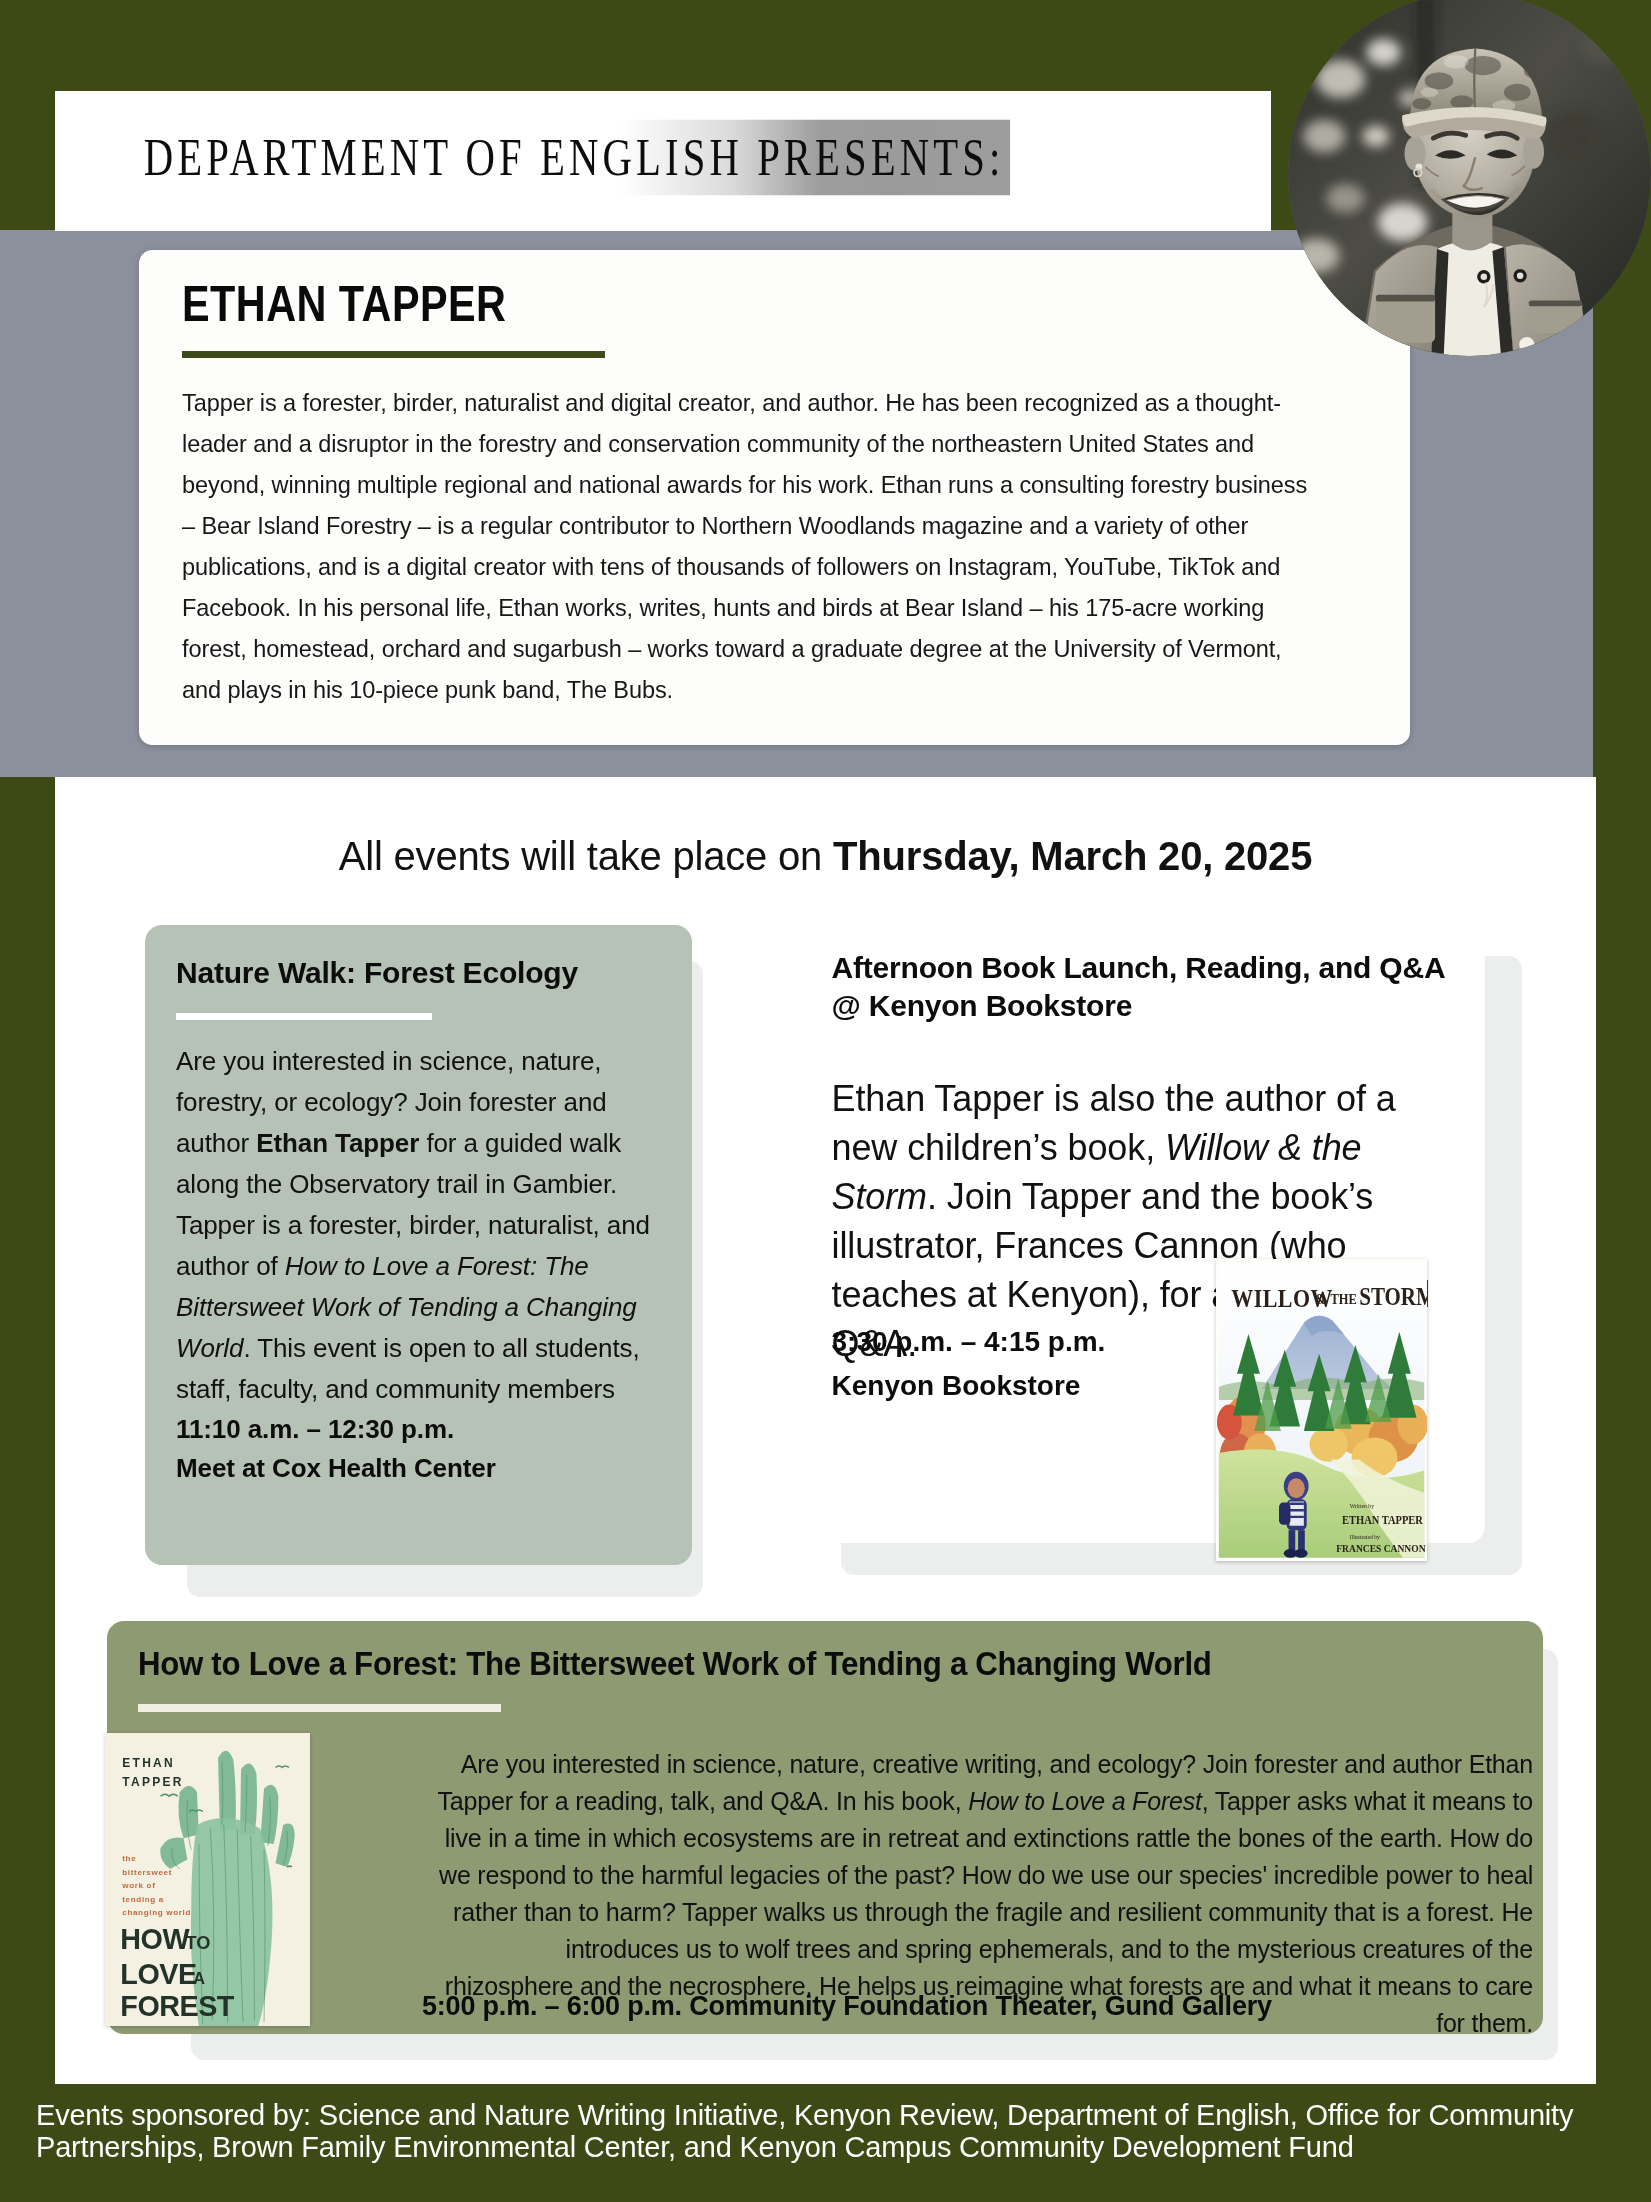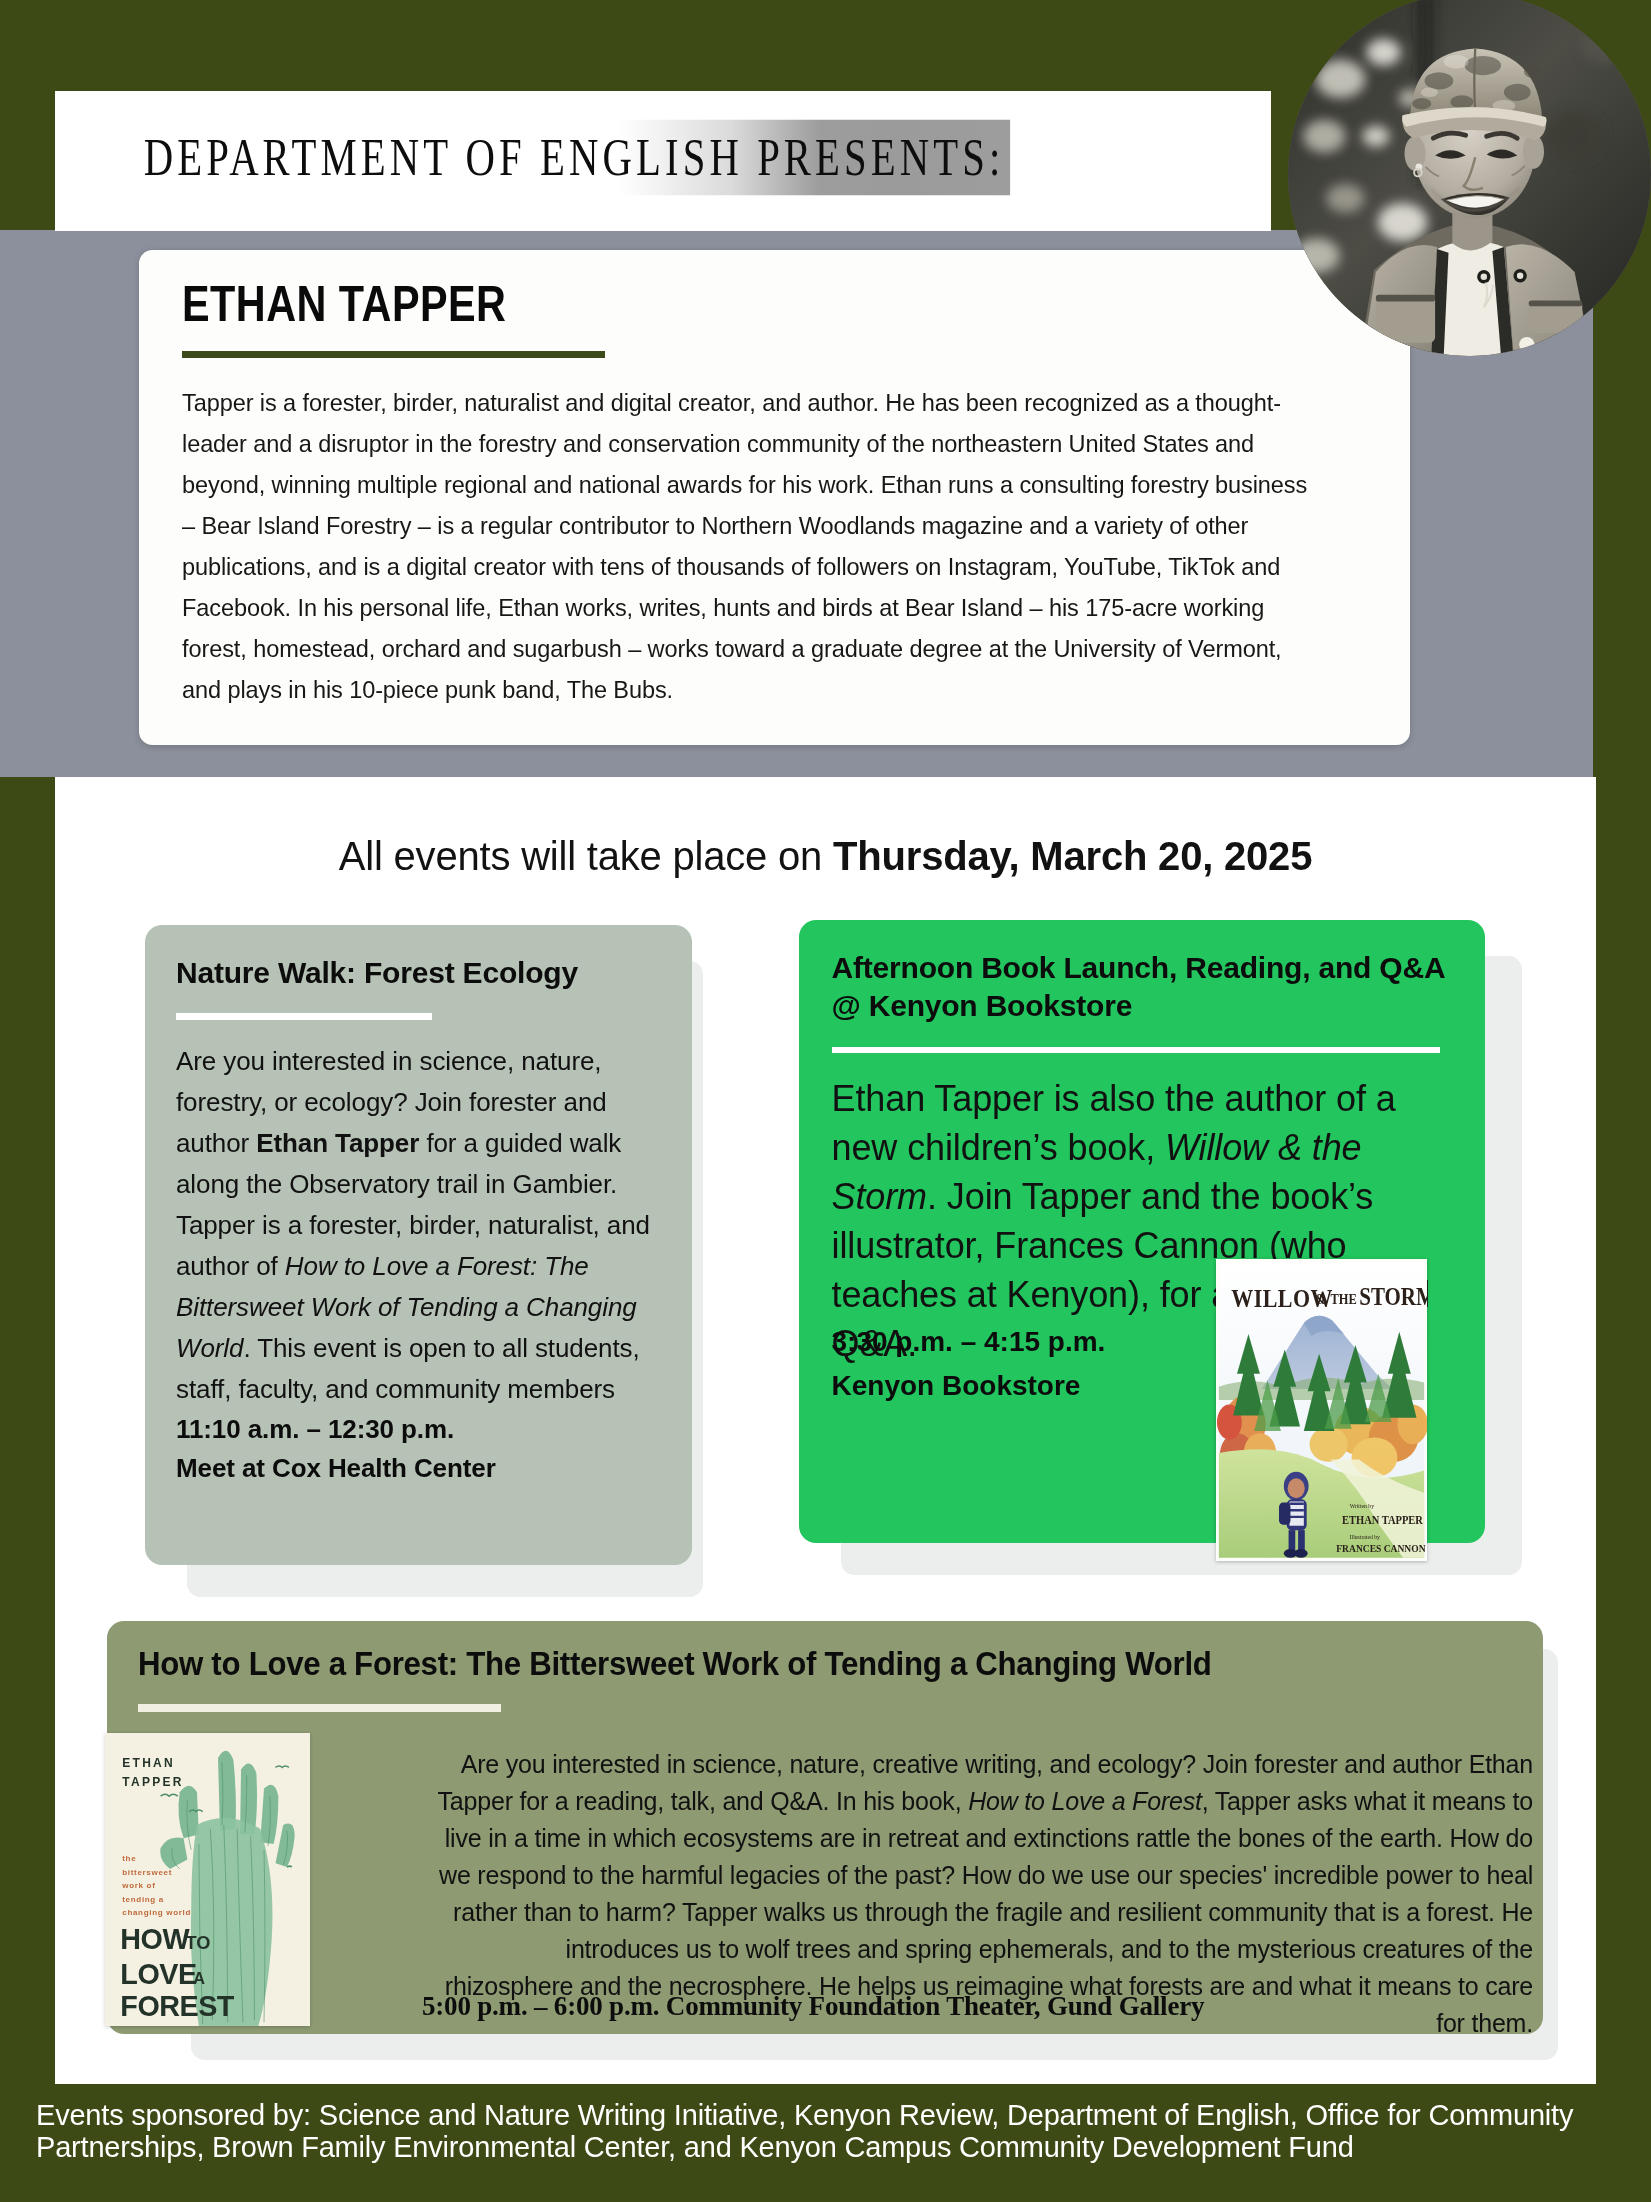--- a/index.html
+++ b/index.html
@@ -205,21 +205,21 @@
     margin: 0;
     letter-spacing: -0.1px;
   }
 
   
   #book-launch-card {
     left: 799px;
     top: 920px;
     width: 686px;
     height: 623px;
-    background: #22c55e;
+    background: #ffffff;
     padding: 29px 32.5px 0 32.5px;
   }
   #book-launch-shadow { left: 841px; top: 956px; width: 681px; height: 619px; }
   #book-launch-card .card-title {
     font-size: 30px;
     letter-spacing: -0.2px;
     line-height: 1.28;
   }
   #book-launch-card .card-rule { width: 608px; margin: 21px 0 21px 0; }
   #book-launch-card .card-body {
@@ -280,21 +280,21 @@
     color: #111111;
     letter-spacing: -0.2px;
     margin: 12px;
     text-align: right;
   }
   #forest-body-text i { font-style: italic; }
   #forest-meta {
     position: absolute;
     left: 315px;
     top: 370px;
-    font-family: Liberation Serif, serif;
+    font-family: Liberation Sans, sans-serif;
     font-size: 27px;
     font-weight: 700;
     color: #0c0c0c;
     letter-spacing: -0.2px;
     margin: 0;
   }
 
   .forest-cover {
     position: absolute;
     left: 105px;

